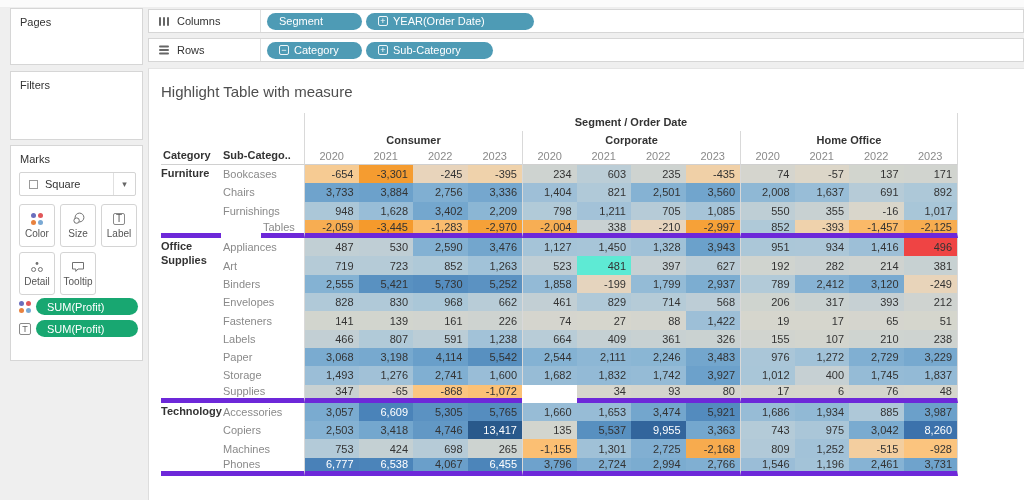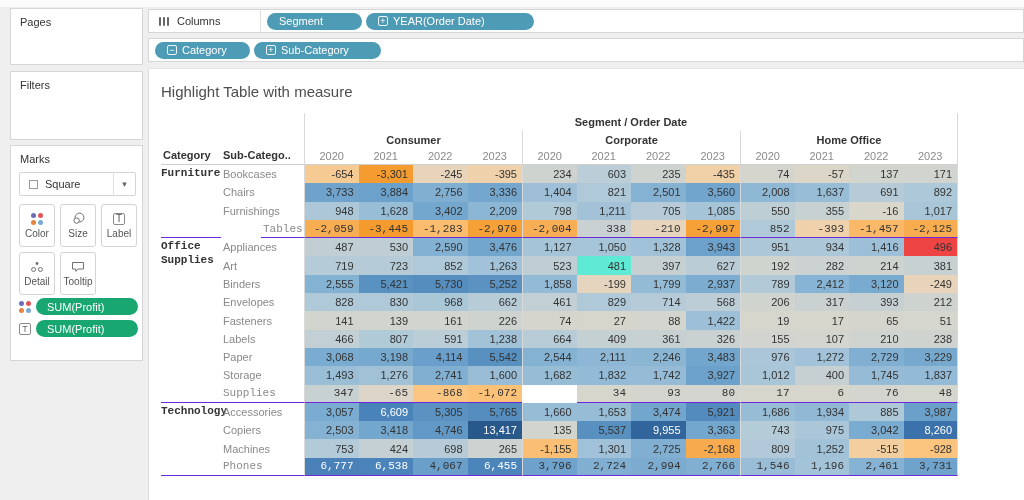--- a/index.html
+++ b/index.html
@@ -56,21 +56,21 @@
 
   #highlight-table { position:absolute; left:12px; top:44px; display:grid;
     grid-template-columns:60px 83px repeat(12, 54.5px);
     grid-template-rows:18px 17px 17px repeat(17, 18.3px); }
   .cell { display:flex; align-items:center; font-size:11px; color:#333; }
   .h1,.h2 { justify-content:center; font-weight:bold; }
   .h3yr { justify-content:center; color:#8a8a8a; }
   .h3cat { font-weight:bold; align-items:flex-end; padding-bottom:3px; padding-left:2px; }
   .hb { border-bottom:1px solid #d0d0d0; }
   .bl { border-left:1px solid #d9d9d9; } .br { border-right:1px solid #d9d9d9; }
-  .gb { border-bottom:1px solid #6d28d9;font-family:Liberation Mono, monospace; }
+  .gb { border-bottom:5px solid #6d28d9; }
   .val { justify-content:flex-end; padding-right:5px; }
   .val.light { color:#fff; }
   .subcell { color:#8a8a8a; padding-left:2px; }
   .catcell { font-weight:bold; align-items:flex-start; padding-top:2px; line-height:1.25; }
 </style>
 </head>
 <body>
 
 <div id="topstrip"></div>
 
@@ -155,20 +155,28 @@
       <span>Segment</span>
     </div>
     <div class="pill" style="width:168px">
       <span class="pillbox">+</span>
       <span>YEAR(Order Date)</span>
     </div>
   </div>
 </div>
 
 <div id="rows-shelf" class="shelf">
+  <div class="shelf-head">
+    <svg width="12" height="12" viewBox="0 0 12 12">
+      <rect x="1" y="1.5" width="10" height="2" rx="1" fill="#666"></rect>
+      <rect x="1" y="5" width="10" height="2" rx="1" fill="#666"></rect>
+      <rect x="1" y="8.5" width="10" height="2" rx="1" fill="#666"></rect>
+    </svg>
+    <span>Rows</span>
+  </div>
   <div class="pillrow">
     <div class="pill" style="width:95px">
       <span class="pillbox">−</span>
       <span>Category</span>
     </div>
     <div class="pill" style="width:127px">
       <span class="pillbox">+</span>
       <span>Sub-Category</span>
     </div>
   </div>
@@ -250,21 +258,21 @@
       <div class="cell val gb" style="grid-area: 7 / 12; background: rgb(239, 210, 172);">-393</div>
       <div class="cell val gb" style="grid-area: 7 / 13; background: rgb(250, 185, 104);">-1,457</div>
       <div class="cell val br gb" style="grid-area: 7 / 14; background: rgb(247, 172, 79);">-2,125</div>
       <div class="cell catcell gb" style="grid-area: 8 / 1 / span 9;">Office Supplies</div>
       <div class="cell subcell" style="grid-area: 8 / 2;">Appliances</div>
       <div class="cell val bl" style="grid-area: 8 / 3; background: rgb(193, 207, 212);">487</div>
       <div class="cell val" style="grid-area: 8 / 4; background: rgb(191, 206, 213);">530</div>
       <div class="cell val" style="grid-area: 8 / 5; background: rgb(131, 177, 211);">2,590</div>
       <div class="cell val" style="grid-area: 8 / 6; background: rgb(115, 166, 205);">3,476</div>
       <div class="cell val bl" style="grid-area: 8 / 7; background: rgb(165, 196, 216);">1,127</div>
-      <div class="cell val" style="grid-area: 8 / 8; background: rgb(167, 197, 216);">1,050</div>
+      <div class="cell val" style="grid-area: 8 / 8; background: rgb(167, 197, 216);">1,450</div>
       <div class="cell val" style="grid-area: 8 / 9; background: rgb(160, 193, 215);">1,328</div>
       <div class="cell val" style="grid-area: 8 / 10; background: rgb(107, 161, 203);">3,943</div>
       <div class="cell val bl" style="grid-area: 8 / 11; background: rgb(171, 199, 216);">951</div>
       <div class="cell val" style="grid-area: 8 / 12; background: rgb(172, 199, 216);">934</div>
       <div class="cell val" style="grid-area: 8 / 13; background: rgb(157, 191, 215);">1,416</div>
       <div class="cell val br" style="grid-area: 8 / 14; background: #ef4444;">496</div>
       <div class="cell subcell" style="grid-area: 9 / 2;">Art</div>
       <div class="cell val bl" style="grid-area: 9 / 3; background: rgb(181, 203, 215);">719</div>
       <div class="cell val" style="grid-area: 9 / 4; background: rgb(181, 203, 215);">723</div>
       <div class="cell val" style="grid-area: 9 / 5; background: rgb(175, 201, 216);">852</div>

